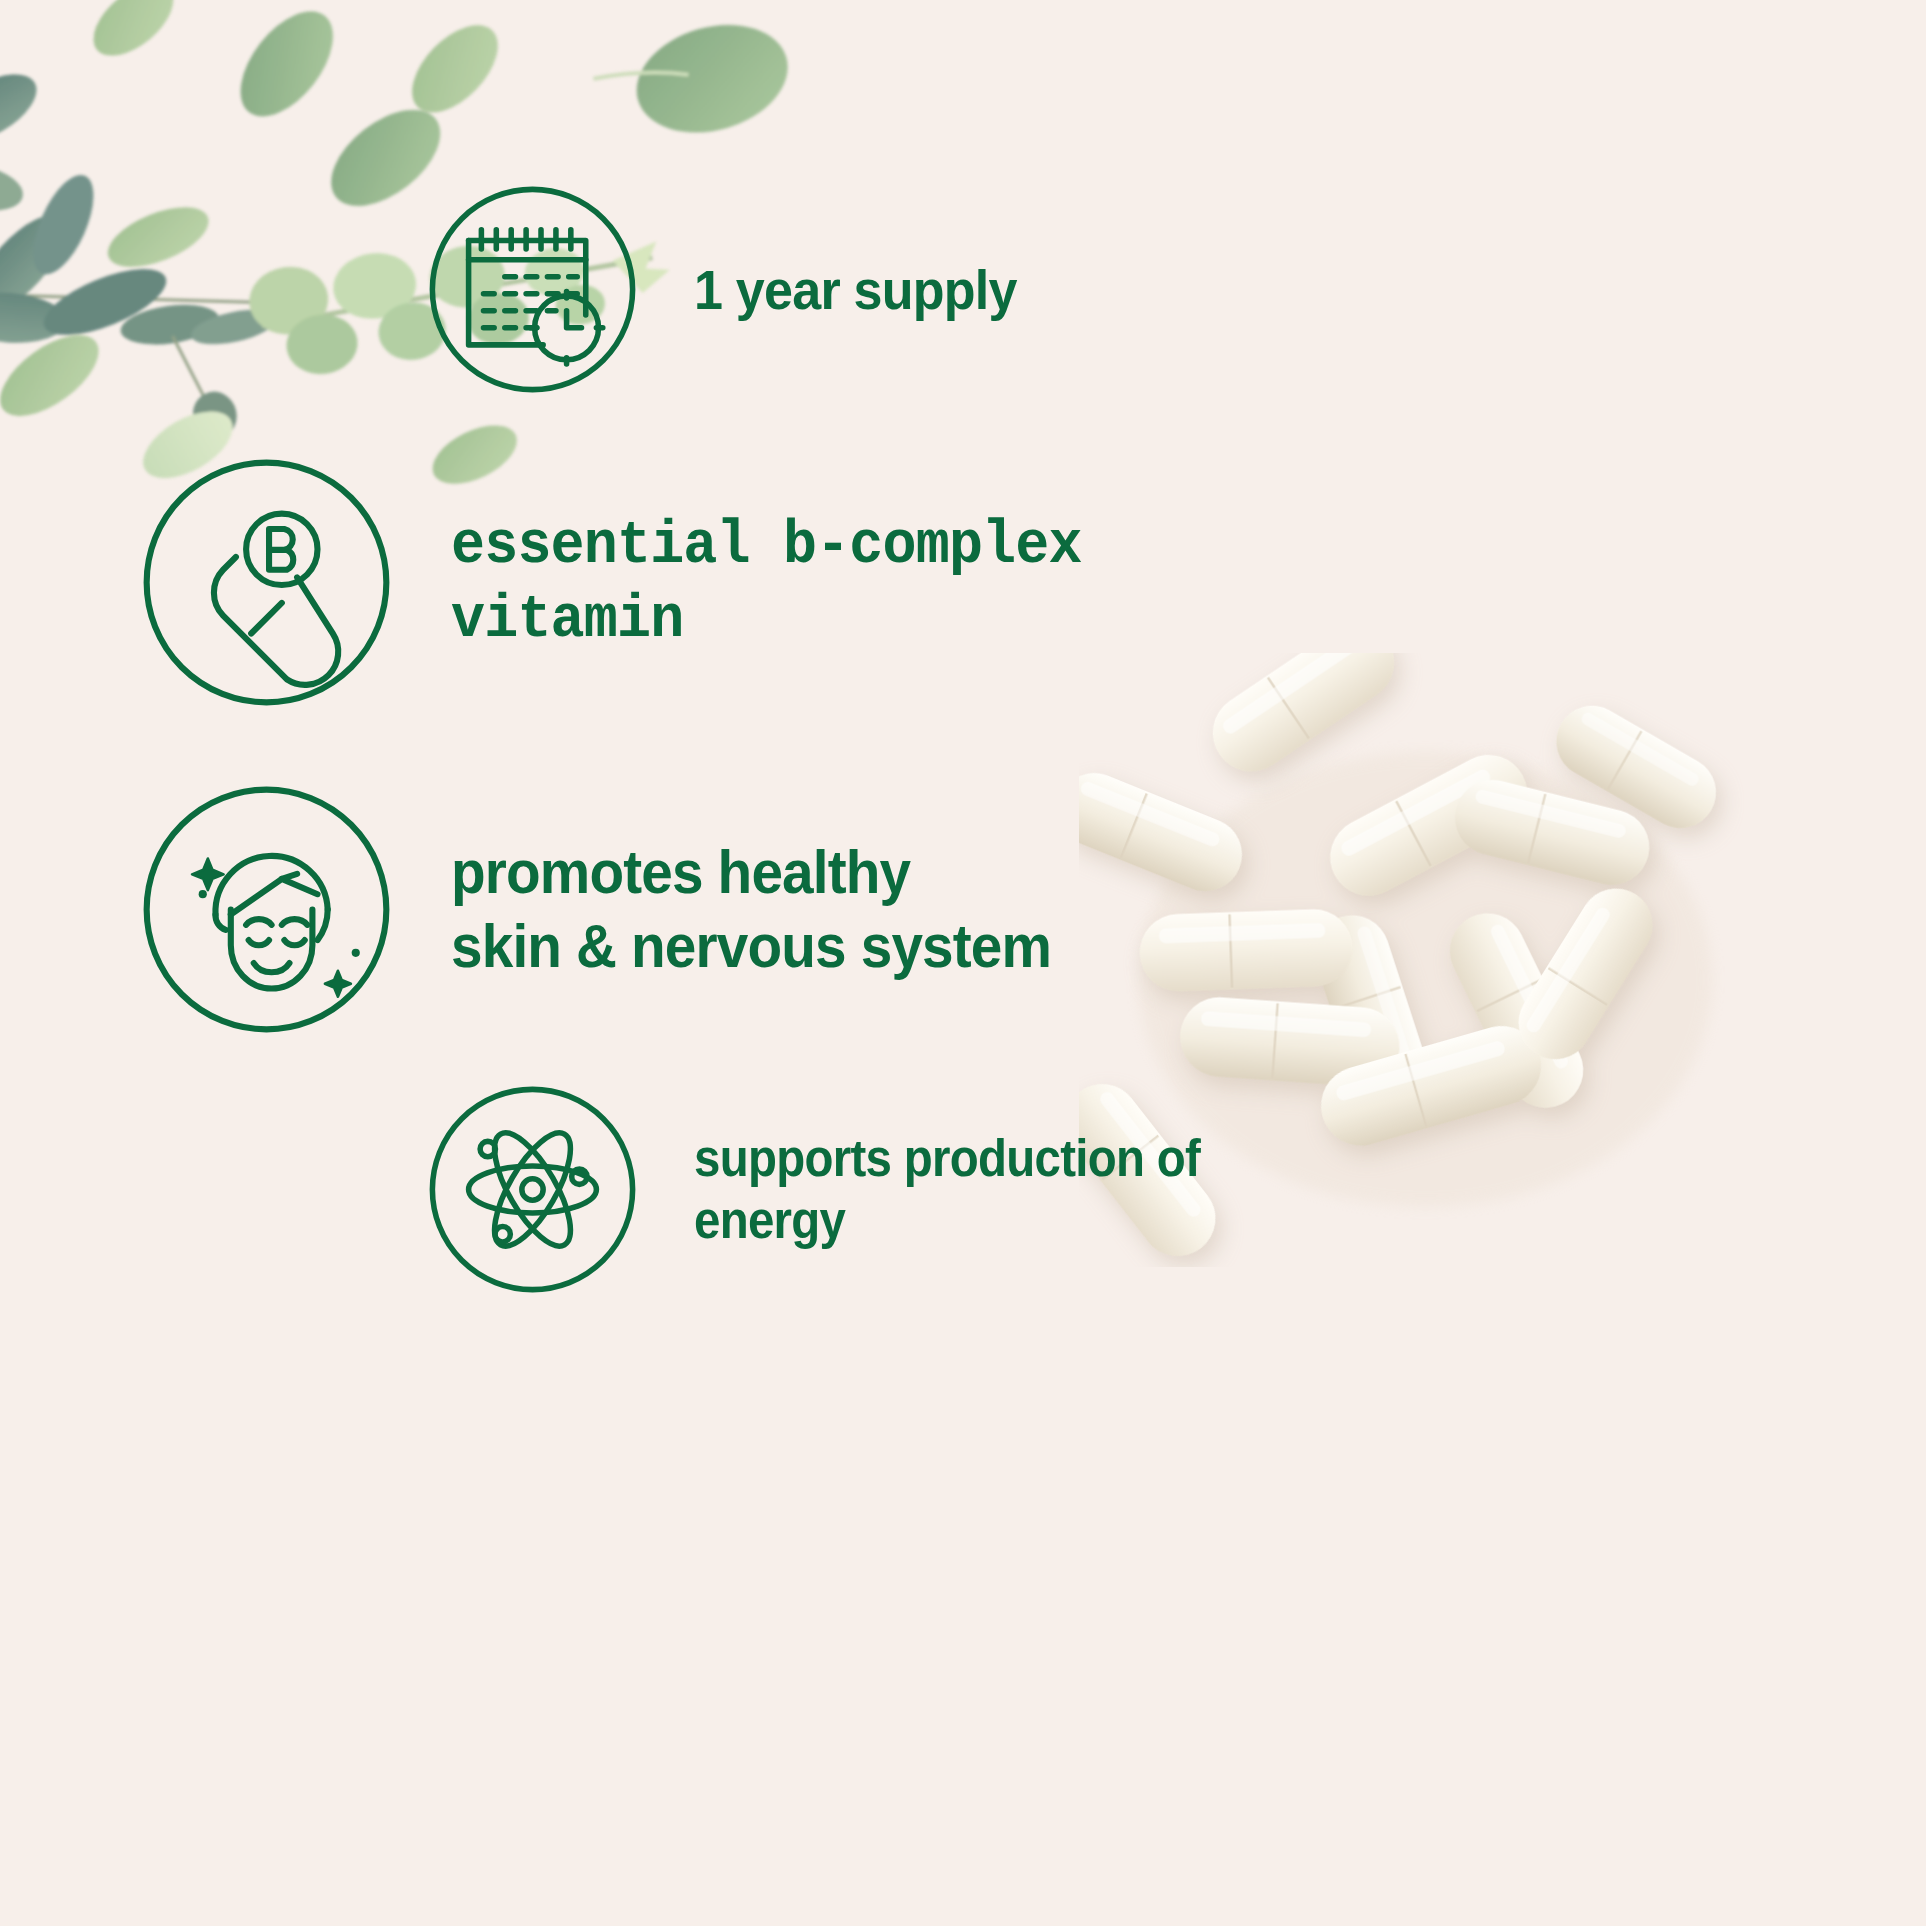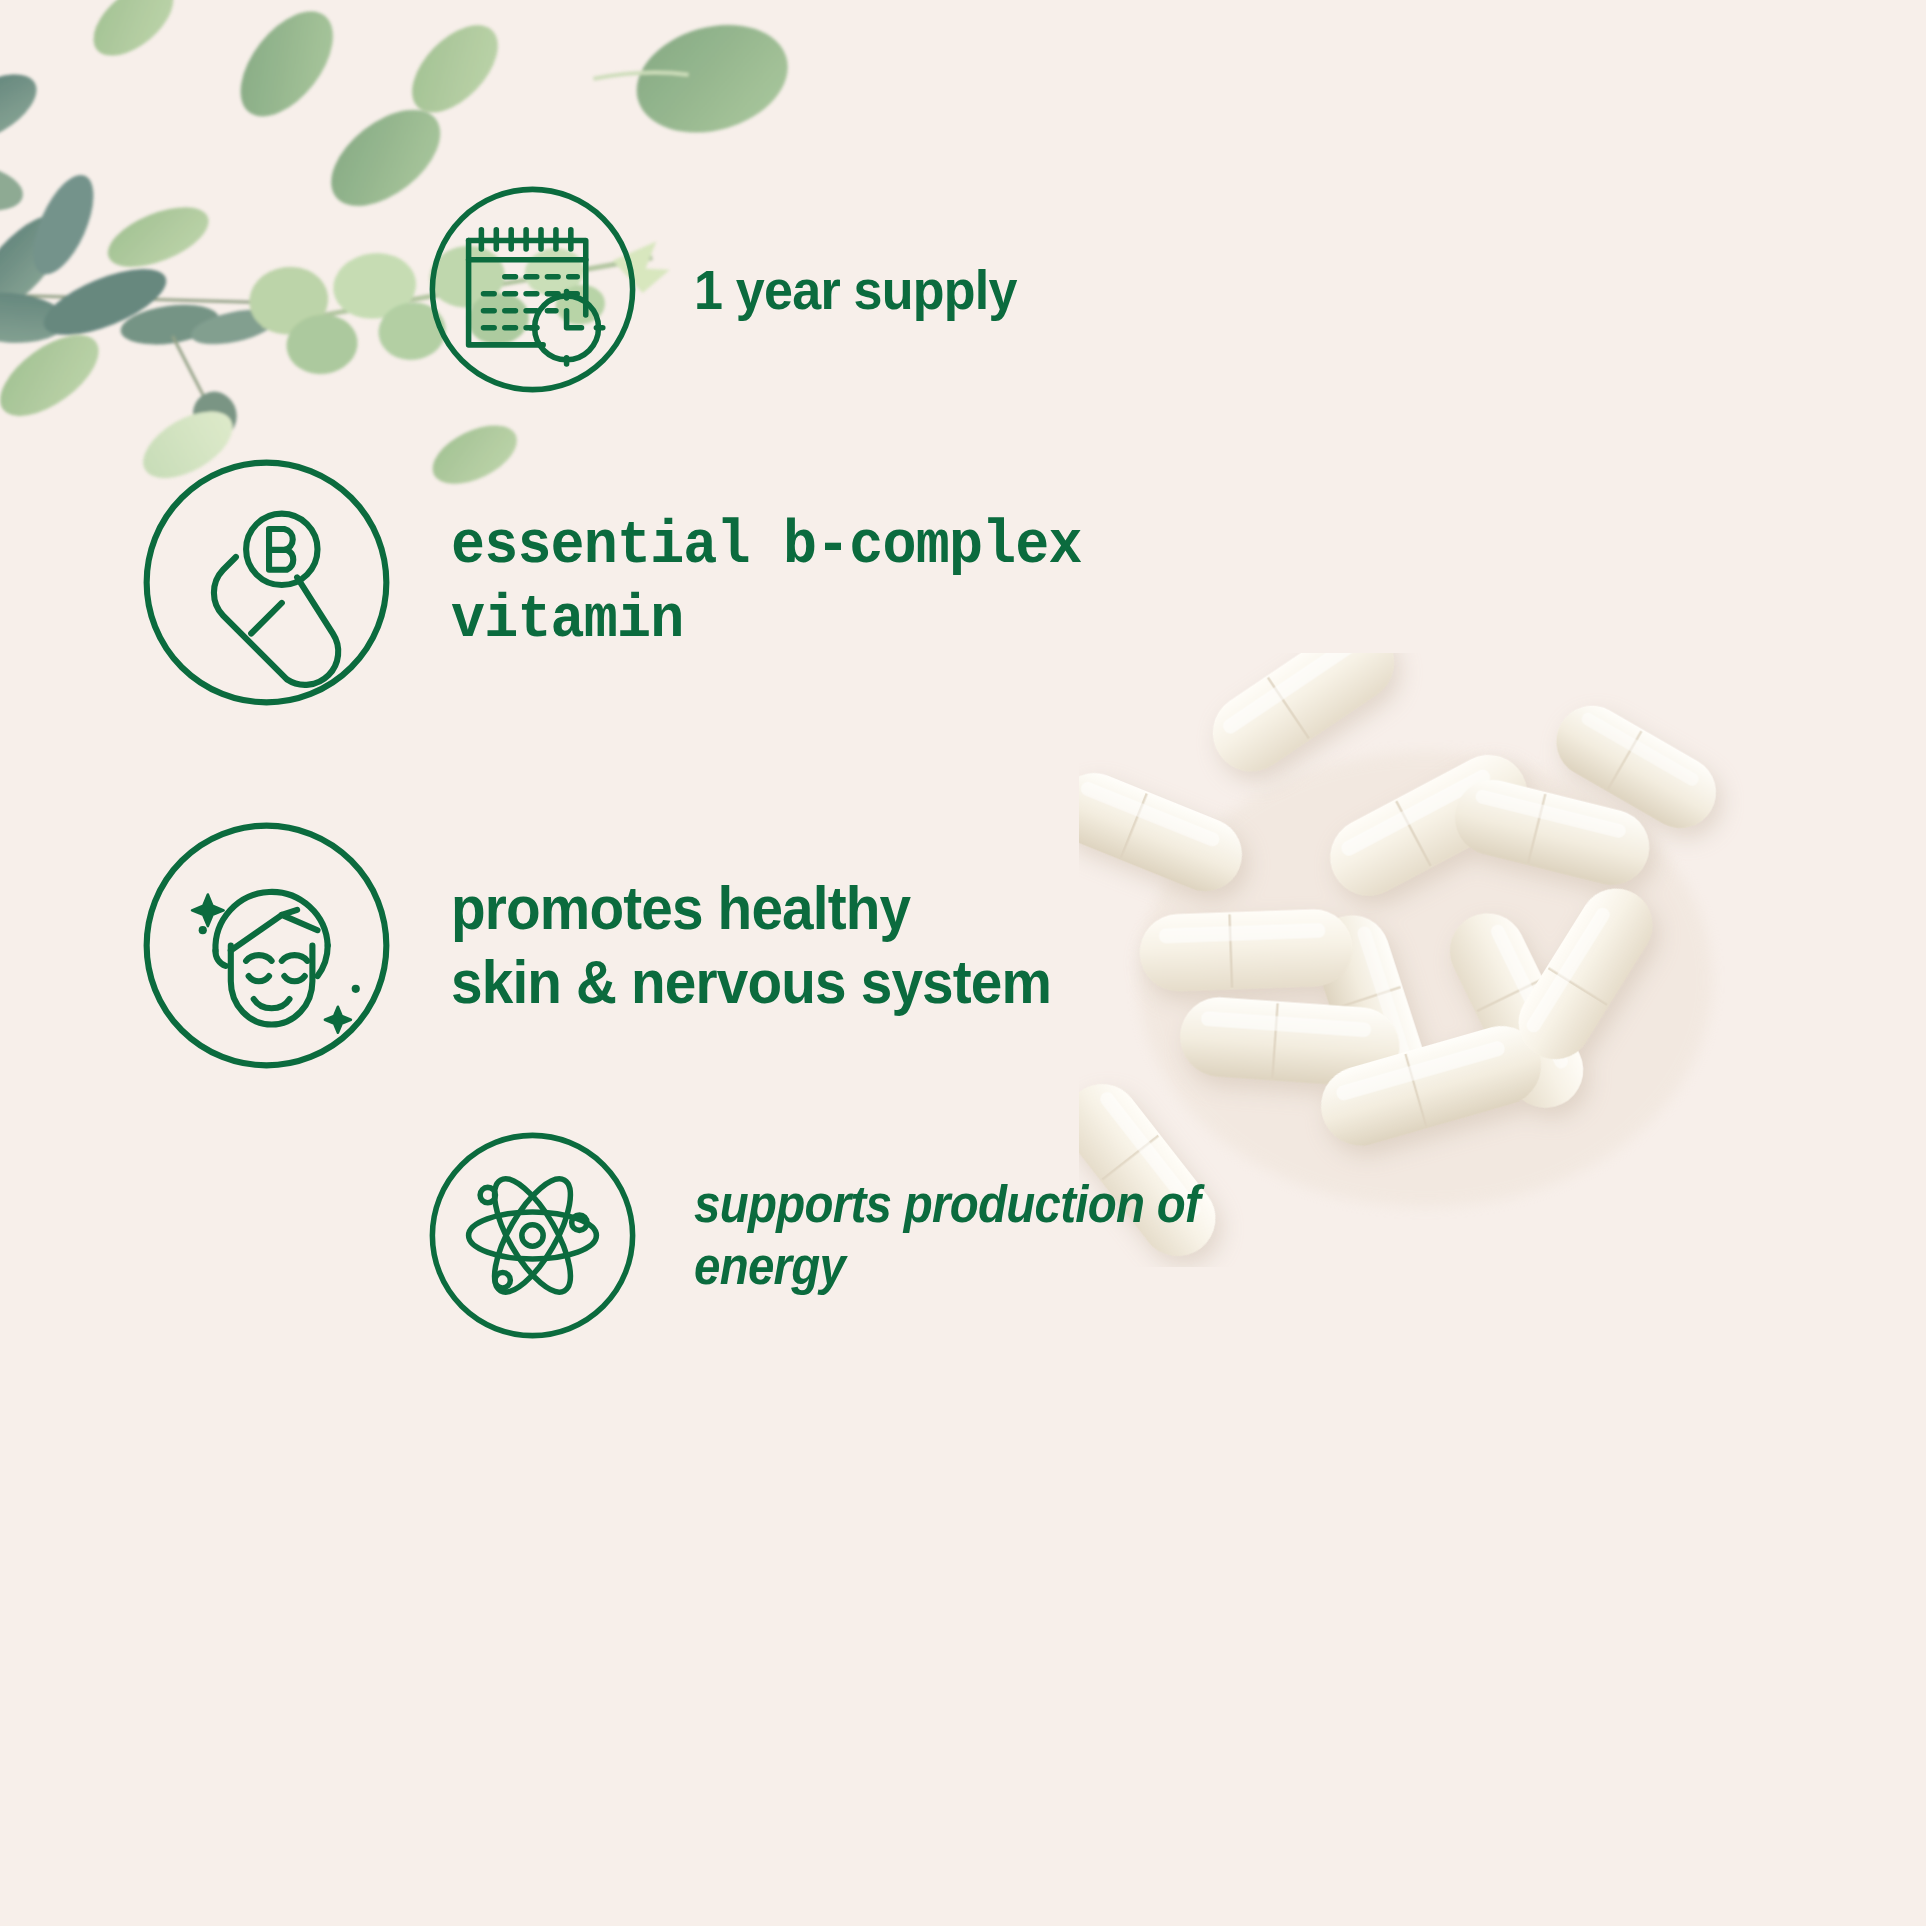--- a/index.html
+++ b/index.html
@@ -35,24 +35,24 @@
     transform-origin:left center;
   }
 
   
   #row-supply      {left:426px; top:183px;}
   #row-supply .label{font-size:56px; margin-left:55px;}
 
   #row-bcomplex    {left:139px; top:455px;font-family:Liberation Mono, monospace;}
   #row-bcomplex .label{font-size:61px; margin-left:57px;}
 
-  #row-skin        {left:139px; top:818px;}
+  #row-skin        {left:139px; top:782px;}
   #row-skin .label{font-size:61px; margin-left:57px;}
 
-  #row-energy      {left:426px; top:1129px;font-style:italic;}
+  #row-energy      {left:426px; top:1083px;}
   #row-energy .label{font-size:51px; margin-left:55px;}
 </style>
 </head>
 <body>
 
 <div id="stage">
 
   <svg id="foliage" viewBox="0 0 900 560" xmlns="http://www.w3.org/2000/svg">
     <defs>
       <filter id="soft">

